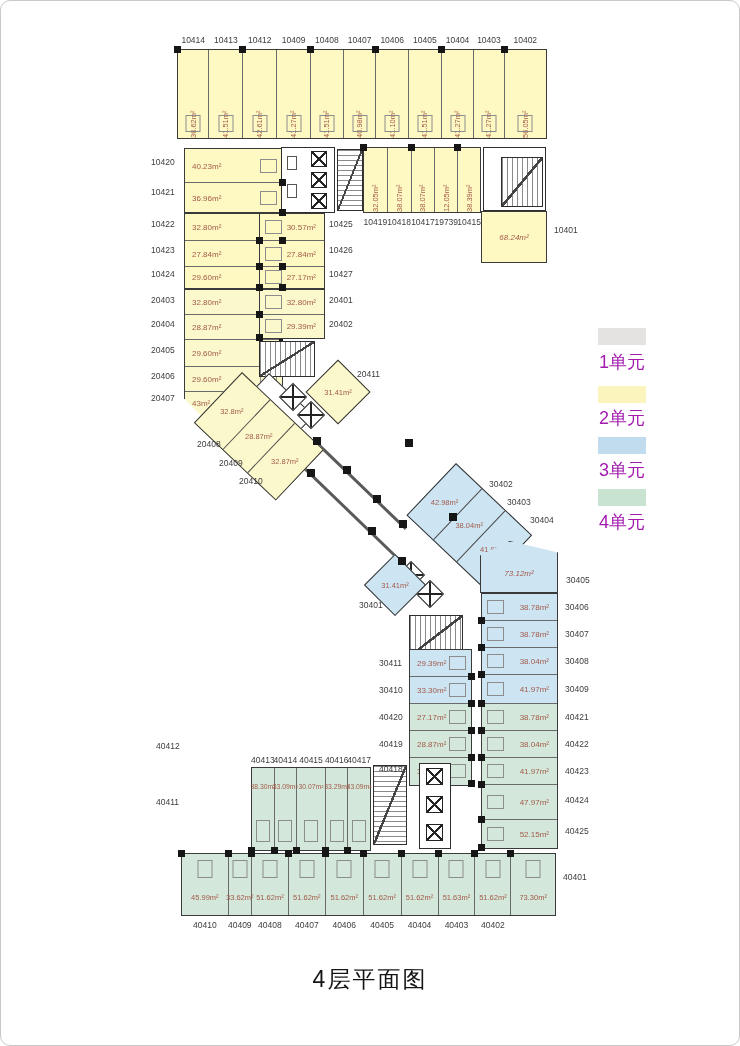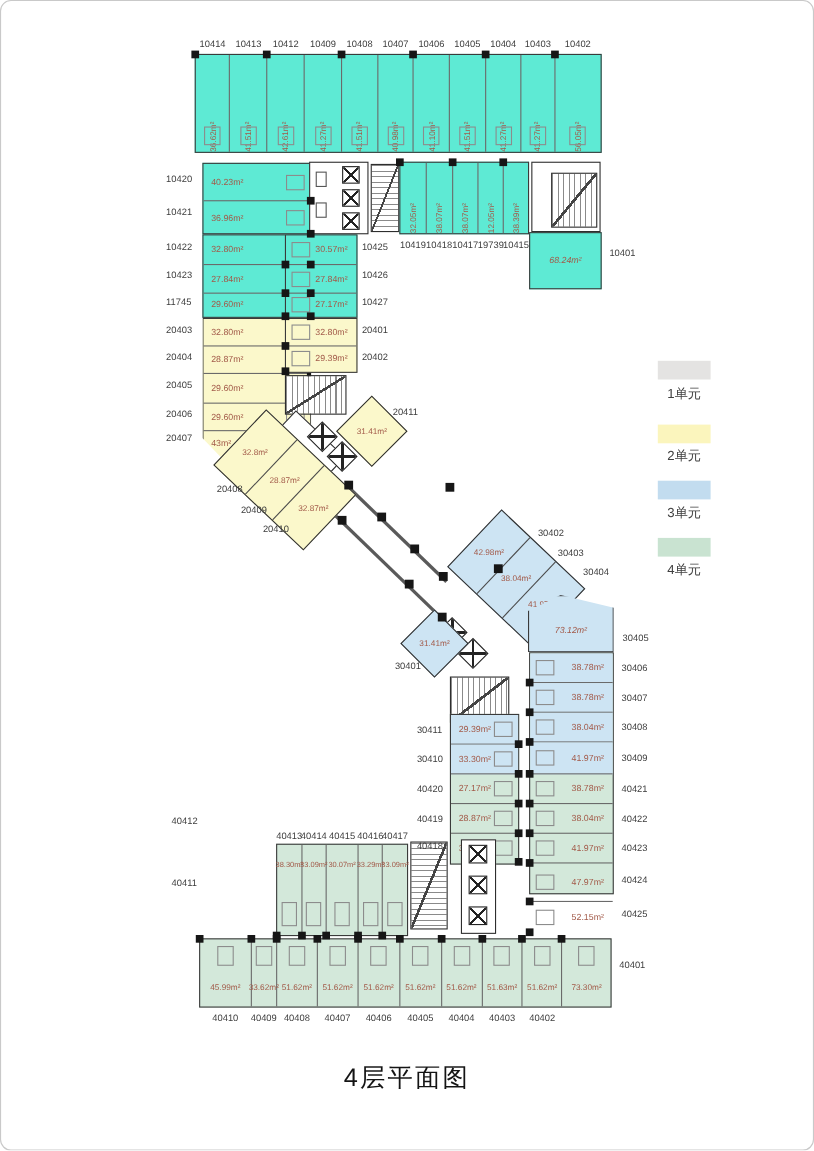--- a/index.html
+++ b/index.html
@@ -1,19 +1,19 @@
 <!DOCTYPE html>
 <html><head>
 <meta charset="utf-8">
 <style>
   html,body{margin:0;padding:0;background:#fff;font-family:"Liberation Sans","DejaVu Sans",sans-serif;}
   #page{position:relative;width:740px;height:1046px;background:#fff;border:1px solid #c9c9c9;border-radius:10px;overflow:hidden;box-sizing:border-box;}
   
   .u{position:absolute;border:1.6px solid #3a3a3a;box-sizing:border-box;}
-  .c1{background:#5eead4;} .c2{background:#fbf8cb;} .c3{background:#cde4f3;} .c4{background:#d3e8da;}
+  .c1{background:#fef9c3;} .c2{background:#fbf8cb;} .c3{background:#cde4f3;} .c4{background:#d3e8da;}
   .lbl{position:absolute;font-size:8.5px;color:#3c3c3c;white-space:nowrap;z-index:7;}
   
   .strip{display:flex;}
   .cell{position:relative;border-right:1px solid #6a6a6a;display:flex;justify-content:center;box-sizing:border-box;}
   .cell:last-child{border-right:none;}
   .tl{position:absolute;top:-15px;left:50%;transform:translateX(-50%);font-size:8.5px;color:#3c3c3c;white-space:nowrap;}
   .bl{position:absolute;bottom:-15px;left:50%;transform:translateX(-50%);font-size:8.5px;color:#3c3c3c;white-space:nowrap;}
   .va{writing-mode:vertical-rl;transform:rotate(180deg);font-size:7.5px;color:#a25a49;margin-top:9px;white-space:nowrap;}
   .ba{position:absolute;bottom:13px;left:50%;transform:translateX(-50%);font-size:7.5px;color:#a25a49;white-space:nowrap;}
   .ma{position:absolute;top:15px;left:50%;transform:translateX(-50%);font-size:6.8px;color:#a25a49;white-space:nowrap;}
@@ -52,21 +52,21 @@
   .diag{position:absolute;border:1.7px solid #2f2f2f;box-sizing:border-box;display:flex;transform-origin:0 0;z-index:1;}
   .dcell{position:relative;border-right:1.1px solid #4a4a4a;display:flex;align-items:center;justify-content:center;box-sizing:border-box;}
   .dcell:last-child{border-right:none;}
   .dcell span{transform:rotate(-43.5deg);font-size:7.5px;color:#a25a49;white-space:nowrap;}
   .diamond{position:absolute;border:1.7px solid #2c2c2c;transform:rotate(45deg);box-sizing:border-box;z-index:2;}
   .diamond span{position:absolute;top:50%;left:50%;transform:translate(-50%,-50%) rotate(-45deg);font-size:7.5px;color:#a25a49;white-space:nowrap;}
   .corr{position:absolute;height:2.6px;background:#5a5a5a;transform-origin:0 0;transform:rotate(44deg);z-index:0;}
   
   .sw{position:absolute;left:597px;width:48px;height:17px;}
   .sw1{background:#e4e3e2;} .sw2{background:#fbf5bd;} .sw3{background:#c2dcef;} .sw4{background:#c9e3d1;}
-  .swl{position:absolute;left:597px;width:48px;text-align:center;font-size:12px;color:#404040;}
+  .swl{position:absolute;left:597px;width:48px;text-align:center;font-size:18px;color:#a21caf;}
   #title{position:absolute;left:0;top:963px;width:100%;text-align:center;font-size:23px;letter-spacing:2px;color:#141414;}
 </style>
 </head>
 <body>
 
 <div id="page">
 
   <div class="u c1 strip topstrip" style="left:176px;top:48px;width:370px;height:90px;">
     <div class="cell" style="flex:25 0 0">
         <span class="tl">10414</span>
@@ -131,21 +131,21 @@
       </div>
     <div class="ccell" style="height:26px">
         <span class="ca">27.84m²</span>
       </div>
     <div class="ccell" style="height:20px">
         <span class="ca">29.60m²</span>
       </div>
   </div>
   <span class="lbl" style="left:150px;top:218px">10422</span>
   <span class="lbl" style="left:150px;top:244px">10423</span>
-  <span class="lbl" style="left:150px;top:268px">11745</span>
+  <span class="lbl" style="left:150px;top:268px">10424</span>
 
   <div class="u c2 Lside" style="left:183px;top:288px;width:99px;height:140px;clip-path:polygon(0 0,100% 0,100% 100%,30% 100%,0 78%);">
     <div class="ccell" style="height:25px">
         <span class="ca">32.80m²</span>
       </div>
     <div class="ccell" style="height:25px">
         <span class="ca">28.87m²</span>
       </div>
     <div class="ccell" style="height:27px">
         <span class="ca">29.60m²</span>
@@ -309,21 +309,21 @@
     <div class="ccell" style="height:25px">
         <span class="ca">30.57m²</span>
       </div>
   </div>
   <span class="lbl" style="left:378px;top:657px">30411</span>
   <span class="lbl" style="left:378px;top:684px">30410</span>
   <span class="lbl" style="left:378px;top:711px">40420</span>
   <span class="lbl" style="left:378px;top:738px">40419</span>
   <span class="lbl" style="left:378px;top:763px">40418</span>
 
-  <div class="u Rside" style="left:480px;top:592px;width:77px;height:220px;background:#d3e8da;text-align:center;">
+  <div class="u Rside" style="left:480px;top:592px;width:77px;height:256px;background:#d3e8da;text-align:center;">
     <div class="ccell c3" style="height:27px">
         <span class="car">38.78m²</span>
       </div>
     <div class="ccell c3" style="height:27px">
         <span class="car">38.78m²</span>
       </div>
     <div class="ccell c3" style="height:27px">
         <span class="car">38.04m²</span>
       </div>
     <div class="ccell c3" style="height:29px">

